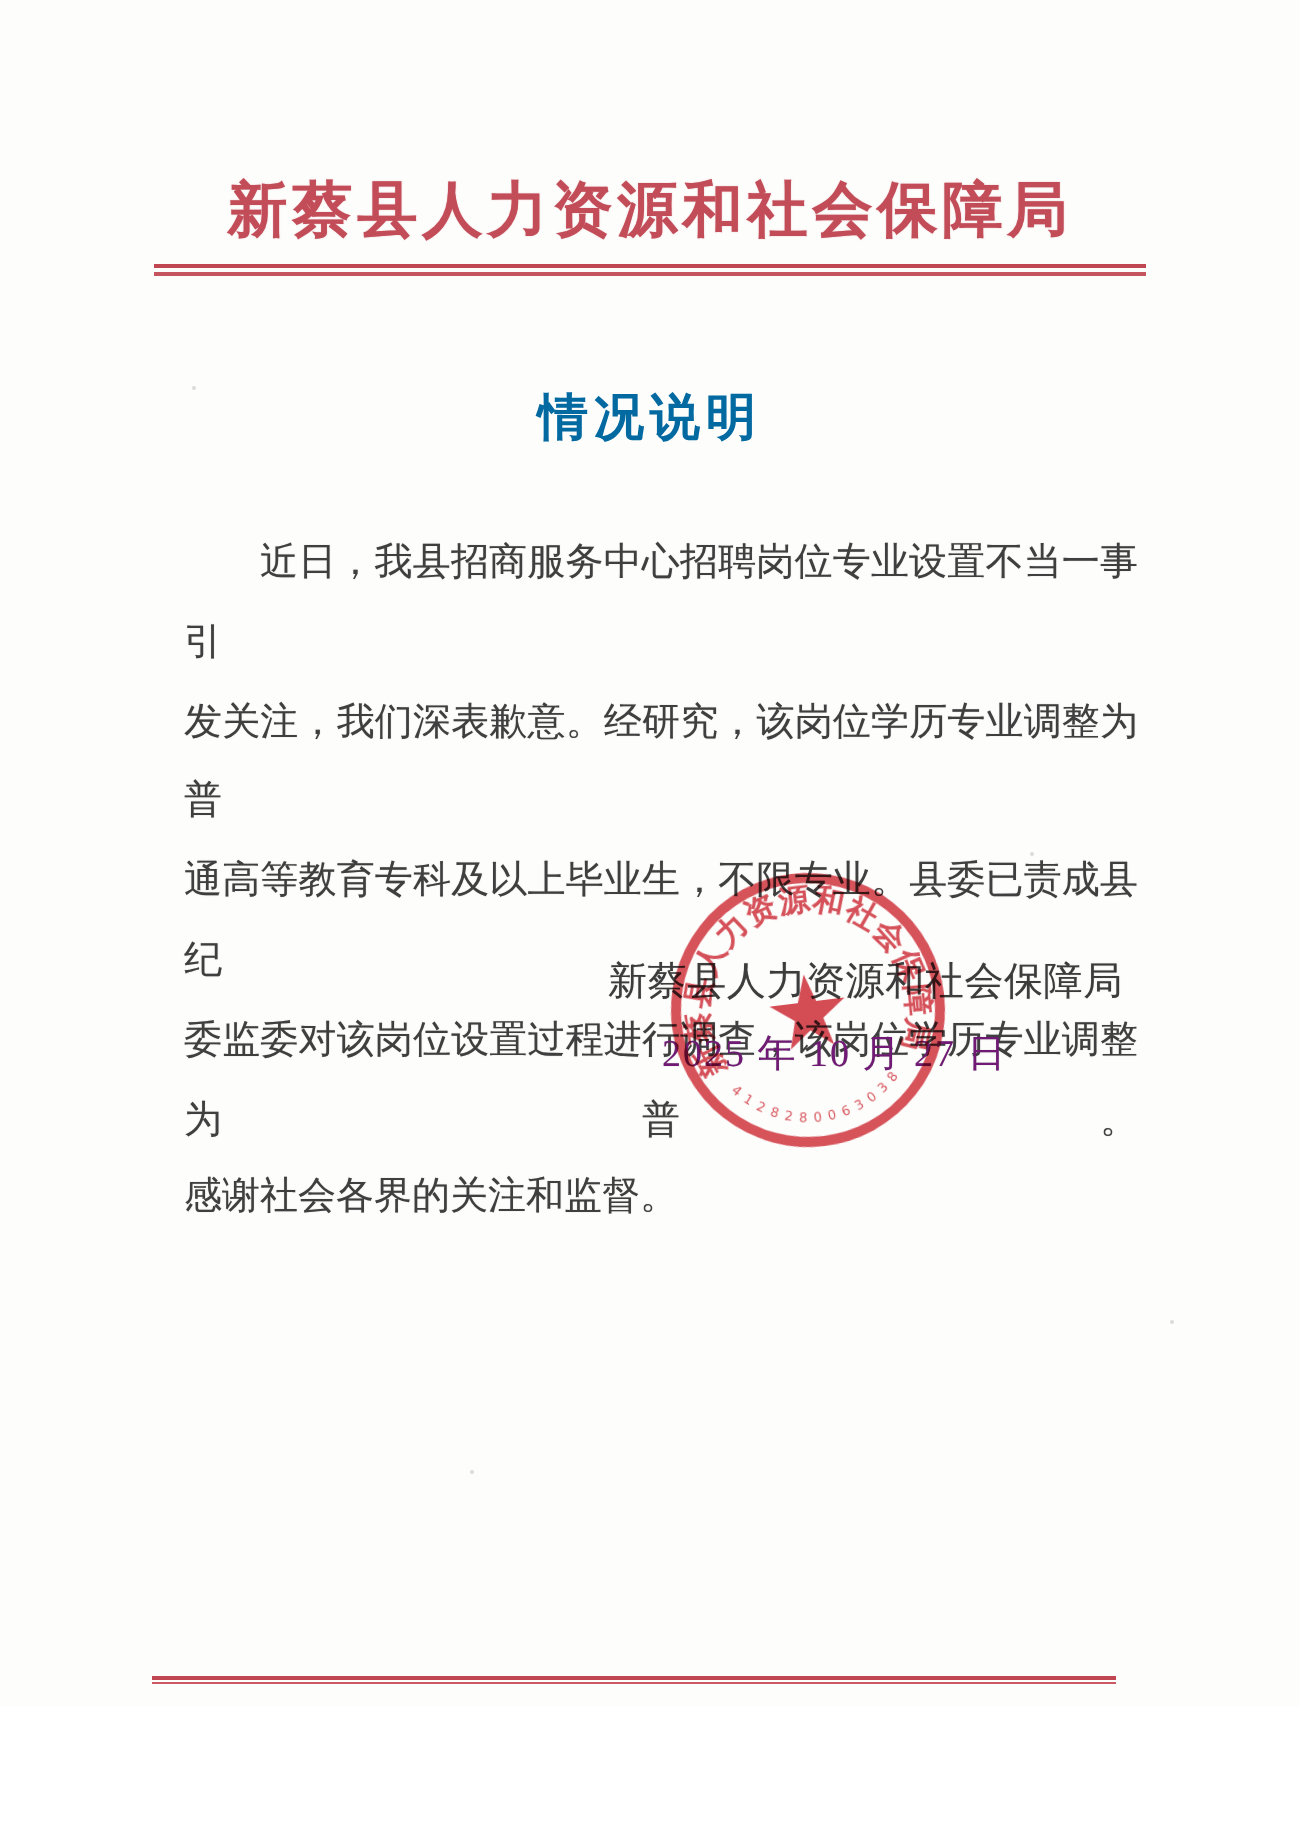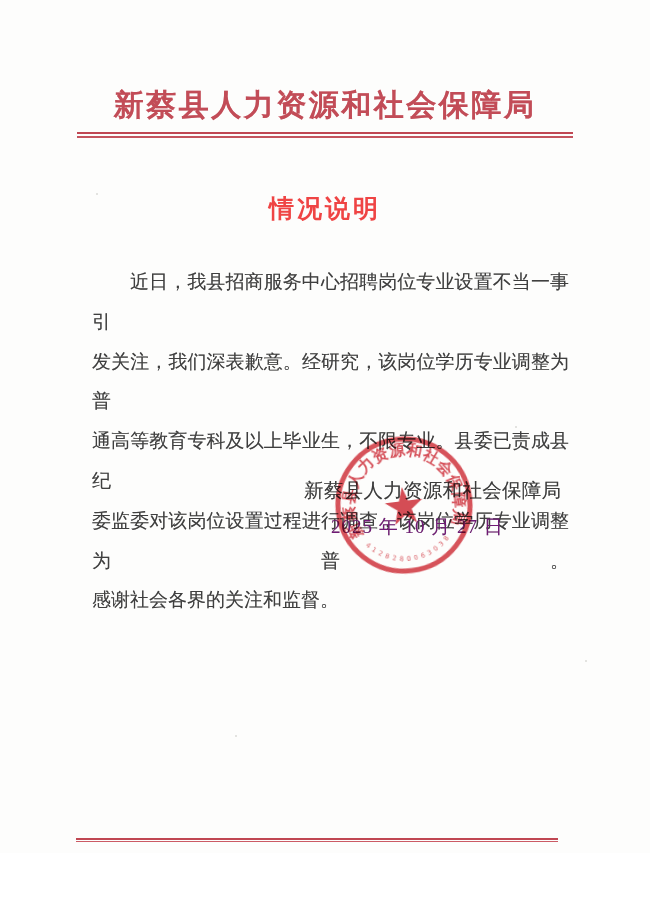--- a/index.html
+++ b/index.html
@@ -24,36 +24,36 @@
   .header-rule{position:absolute;top:132px;left:77px;width:496px;height:7px;}
   .header-rule .rule-a{height:2.4px;background:#c04752;}
   .header-rule .rule-gap{height:1.8px;}
   .header-rule .rule-b{height:1.8px;background:#c4545e;}
   
   .doc-title{
     position:absolute;top:192px;left:0;width:650px;
     text-align:center;
     font-size:25px;font-weight:bold;
     letter-spacing:3px;
-    color:#ef4444;
+    color:#0369a1;
   }
   
   .body-text{
     position:absolute;top:262px;left:92px;width:477px;
     font-size:19px;line-height:39.8px;
     color:#3f3f3f;
     text-shadow:0 0 0.5px rgba(70,70,70,.45);
   }
   .body-line{
     text-align:justify;
     text-align-last:justify;
     text-justify:inter-character;
   }
   .body-line.first{text-indent:2em;}
-  .body-line.last{text-align-last:left;}
+  .body-line.last{text-align-last:left;font-family:Liberation Mono, monospace;}
   
   .closing-agency{
     position:absolute;top:477px;left:304px;
     font-size:19.5px;letter-spacing:0.3px;
     color:#3c3c3c;
     text-shadow:0 0 0.5px rgba(70,70,70,.45);
   }
   .closing-date{
     position:absolute;top:514px;left:331px;
     font-size:19px;letter-spacing:1px;

